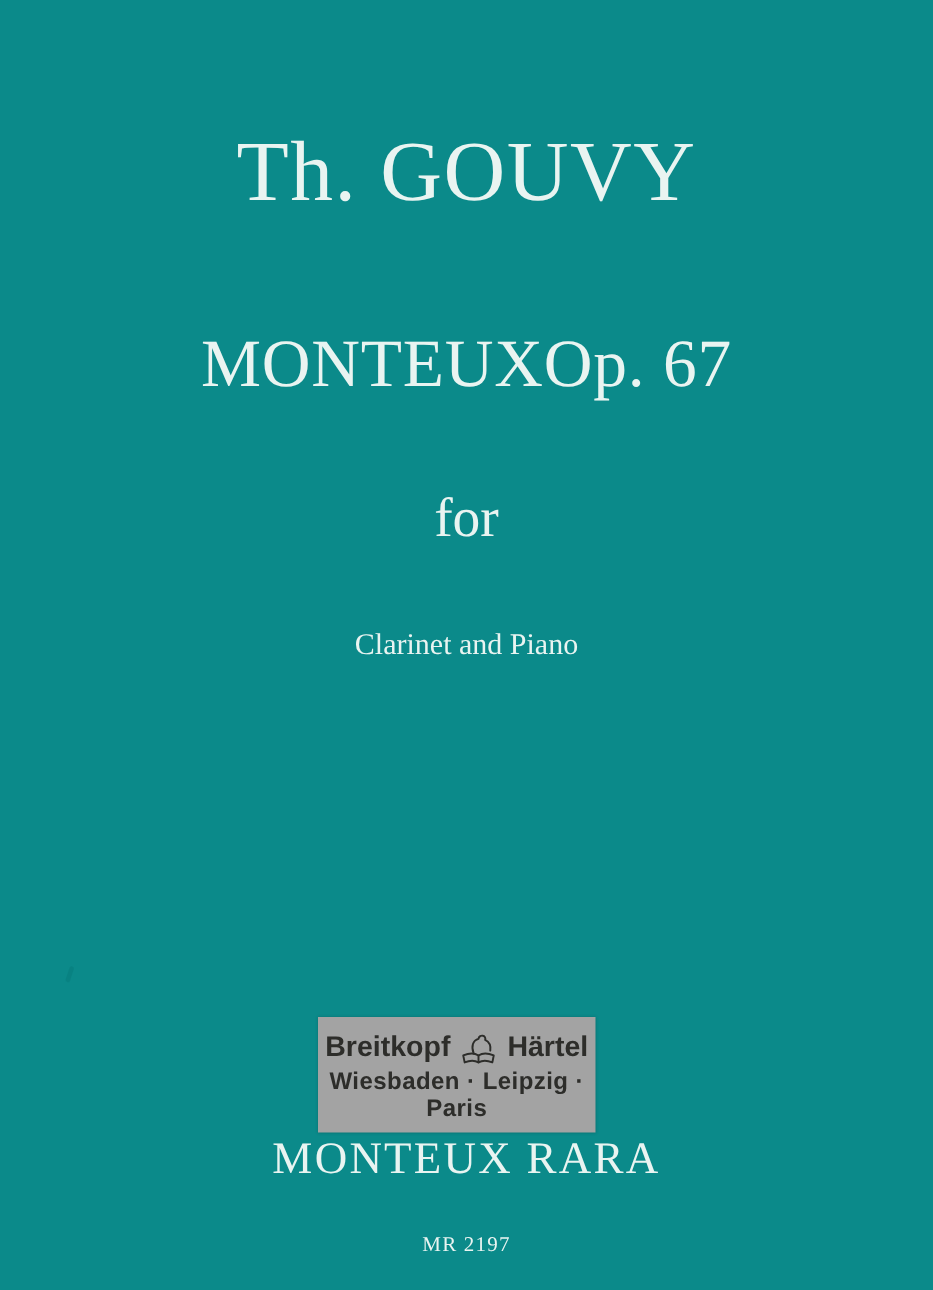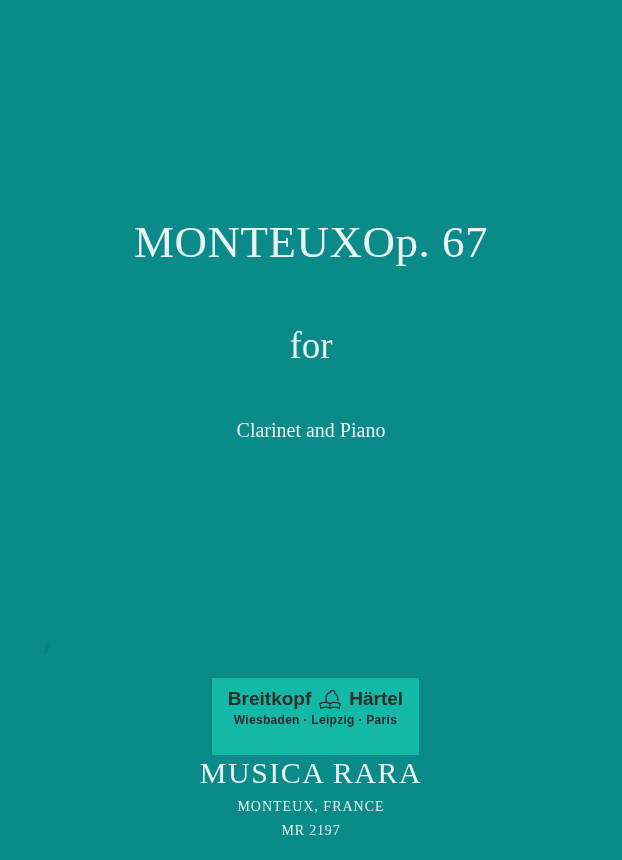--- a/index.html
+++ b/index.html
@@ -41,23 +41,23 @@
     font-size: 37px;
   }
   .instrumentation {
     top: 419px;
     font-size: 20px;
   }
   .publisher-plate {
     position: absolute;
     left: 212px;
     top: 678px;
-    width: 207px;
+    width: 185px;
     height: 77px;
-    background: #14b8a6;
+    background: #a3a3a3;
     box-shadow: 0 0 2px rgba(0,0,0,0.18);
     font-family: "Liberation Sans", sans-serif;
     color: #2d2d2a;
     box-sizing: border-box;
     padding-top: 9px;
   }
   .publisher-name-row {
     display: flex;
     justify-content: center;
     align-items: center;
@@ -67,21 +67,21 @@
     line-height: 24px;
   }
   .bear-icon-wrap {
     display: inline-flex;
     align-items: flex-end;
   }
   .publisher-cities {
     margin-top: 2px;
     text-align: center;
     font-weight: bold;
-    font-size: 12px;
+    font-size: 16px;
     letter-spacing: 0.3px;
   }
   .imprint-publisher {
     top: 756px;
     font-size: 30px;
     letter-spacing: 1.5px;
   }
   .imprint-location {
     top: 799px;
     font-size: 14px;
@@ -102,20 +102,21 @@
     opacity: 0.55;
     transform: rotate(18deg);
     border-radius: 2px;
   }
 </style>
 </head>
 <body>
 
 <div class="cover">
 
+  <div class="centered-line composer">Th. GOUVY</div>
 
   <div class="centered-line sonata-line">
     <span>MONTEUX</span><span class="opus">Op. 67</span>
   </div>
 
   <div class="centered-line for-label">for</div>
 
   <div class="centered-line instrumentation">Clarinet and Piano</div>
 
   <div class="publisher-plate">
@@ -128,21 +129,20 @@
             <path d="M2 16.5 C 6.5 14.5 10.5 14.8 13 16.5 C 15.5 14.8 19.5 14.5 24 16.5 L 23 21.5 C 19 19.8 15.5 20 13 21.5 C 10.5 20 7 19.8 3 21.5 Z"></path>
             <path d="M13 16.5 L 13 21.5"></path>
           </g>
         </svg>
       </span>
       <span>Härtel</span>
     </div>
     <div class="publisher-cities">Wiesbaden · Leipzig · Paris</div>
   </div>
 
-  <div class="centered-line imprint-publisher">MUSICA RARA</div>
+  <div class="centered-line imprint-publisher">MONTEUX RARA</div>
 
-  <div class="centered-line imprint-location">MONTEUX, FRANCE</div>
 
   <div class="centered-line plate-number">MR 2197</div>
 
   <div class="scan-artifact"></div>
 
 </div>
 
 </body></html>

